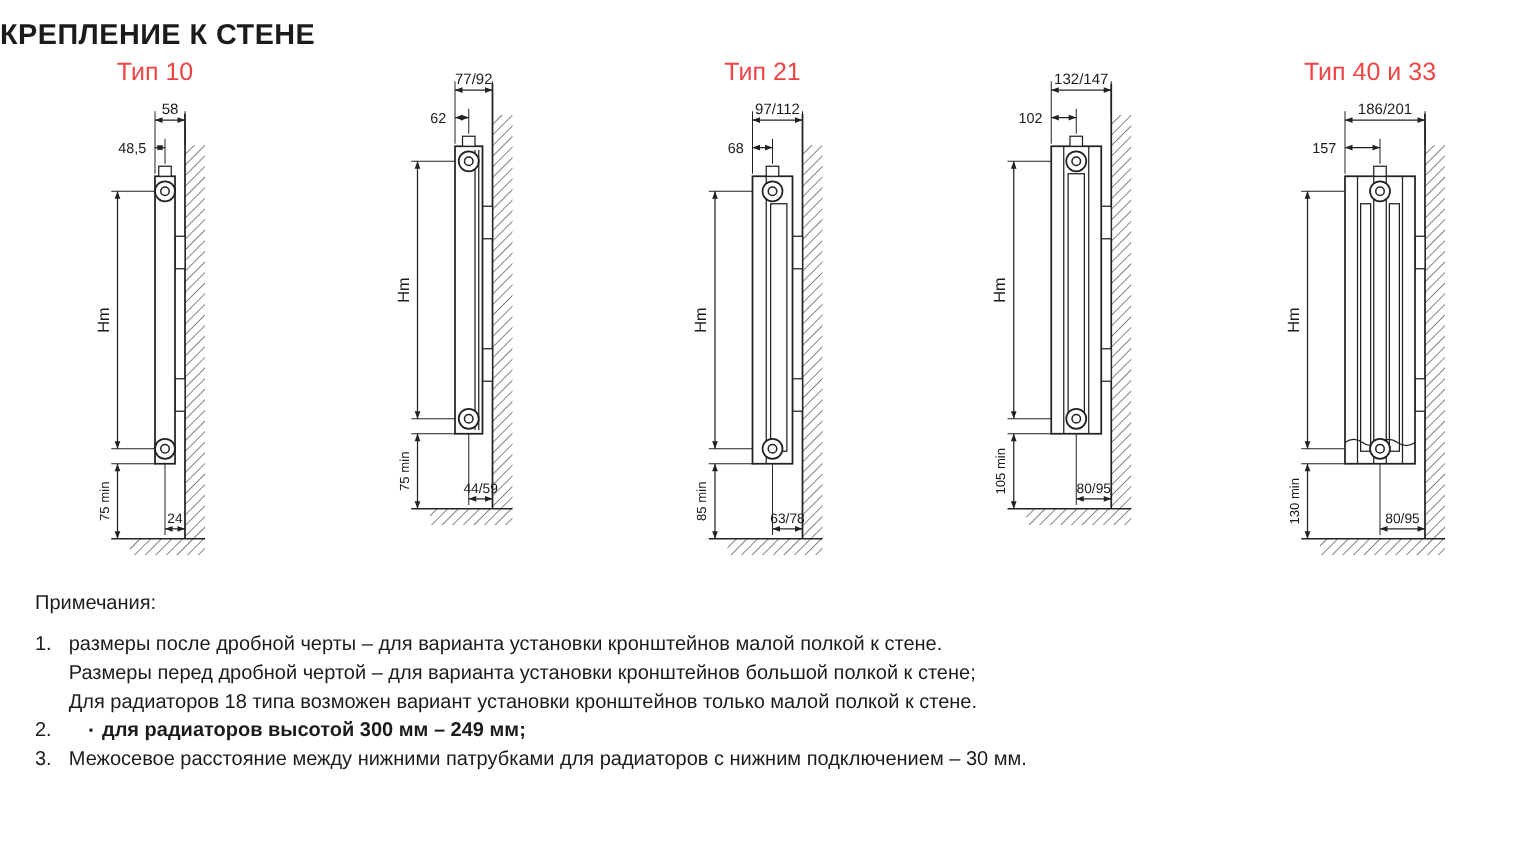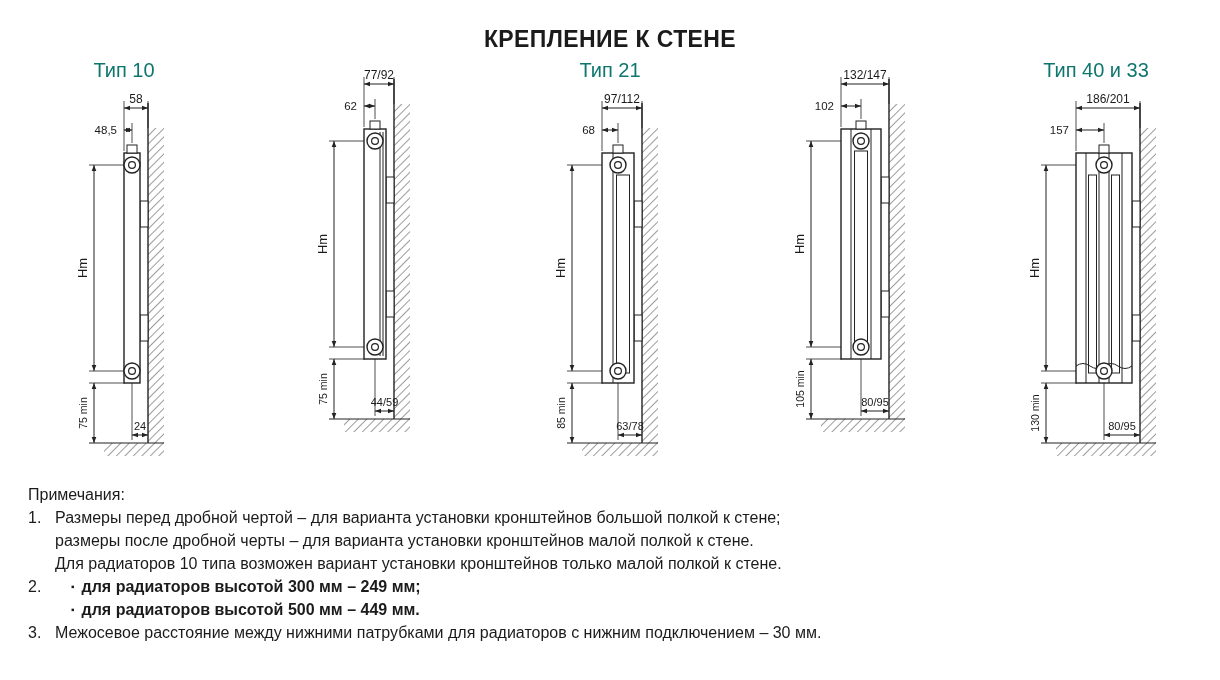--- a/index.html
+++ b/index.html
@@ -1,24 +1,24 @@
 <!DOCTYPE html>
 <html><head>
 <meta charset="utf-8">
 <style>
   *{margin:0;padding:0;box-sizing:border-box}
   html,body{width:1220px;height:680px;background:#fff;overflow:hidden;
     font-family:"Liberation Sans",sans-serif;color:#1b1b1b;}
-  .page-title{text-align:center;font-size:23px;font-weight:700;letter-spacing:.4px;padding-top:26px;}
+  .page-title{font-size:23px;font-weight:700;letter-spacing:.4px;padding-top:14px;}
   .diagrams{display:flex;justify-content:space-between;padding:6px 22px 0 22px;}
   .col{width:204px;}
-  .col-label{text-align:center;font-size:20px;color:#0f766e;margin-bottom:1px;}
+  .col-label{text-align:center;font-size:20px;color:#ef4444;margin-bottom:1px;}
   svg{display:block;}
   .notes{padding:0 20px 0 28px;font-size:16px;line-height:23px;}
-  .notes-heading{margin-bottom:0;}
+  .notes-heading{margin-bottom:10px;}
   .note-item{display:flex;}
   .note-num{width:27px;flex:none;}
   .note-body{flex:1;}
   .note-bullet{padding-left:16px;font-weight:bold;}
   .bullet-mark{font-size:10px;margin-right:7px;vertical-align:2px;}
 </style>
 </head>
 <body>
 
 <div class="page">
@@ -281,30 +281,29 @@
           <circle cx="124" cy="288" r="3.4" fill="none" stroke="#222222" stroke-width="1.2"></circle>
         </svg>
       </div>
     </div>
   <div class="notes">
     <div class="notes-heading">Примечания:</div>
     <div id="notes-list">
         <div class="note-item">
           <div class="note-num">1.</div>
           <div class="note-body">
+            <div class="note-line">размеры после дробной черты – для варианта установки кронштейнов малой полкой к стене.</div>
             <div class="note-line">Размеры перед дробной чертой – для варианта установки кронштейнов большой полкой к стене;</div>
-            <div class="note-line">размеры после дробной черты – для варианта установки кронштейнов малой полкой к стене.</div>
-            <div class="note-line">Для радиаторов 10 типа возможен вариант установки кронштейнов только малой полкой к стене.</div>
+            <div class="note-line">Для радиаторов 18 типа возможен вариант установки кронштейнов только малой полкой к стене.</div>
           </div>
         </div>
         <div class="note-item">
           <div class="note-num">2.</div>
           <div class="note-body">
             <div class="note-bullet"><span class="bullet-mark">▪</span><span>для радиаторов высотой 300 мм – 249 мм;</span></div>
-            <div class="note-bullet"><span class="bullet-mark">▪</span><span>для радиаторов высотой 500 мм – 449 мм.</span></div>
           </div>
         </div>
         <div class="note-item">
           <div class="note-num">3.</div>
           <div class="note-body">
             <div class="note-line">Межосевое расстояние между нижними патрубками для радиаторов с нижним подключением – 30 мм.</div>
           </div>
         </div>
       </div>
   </div>

